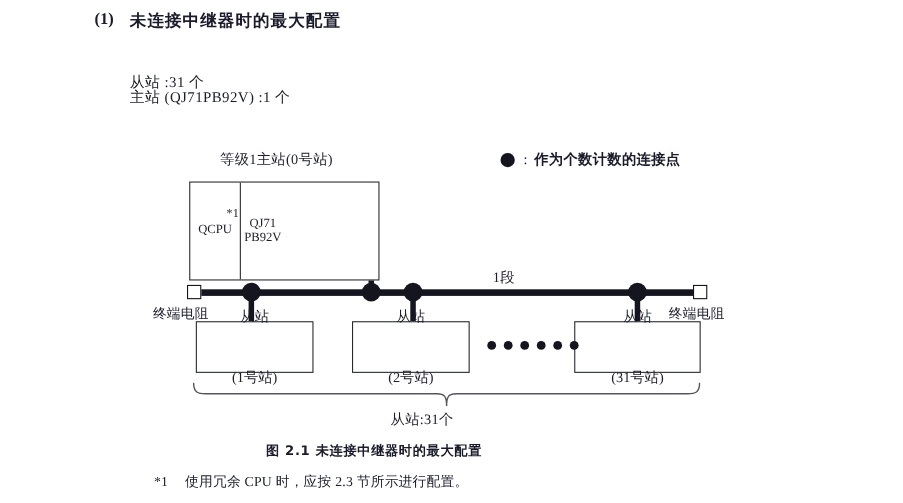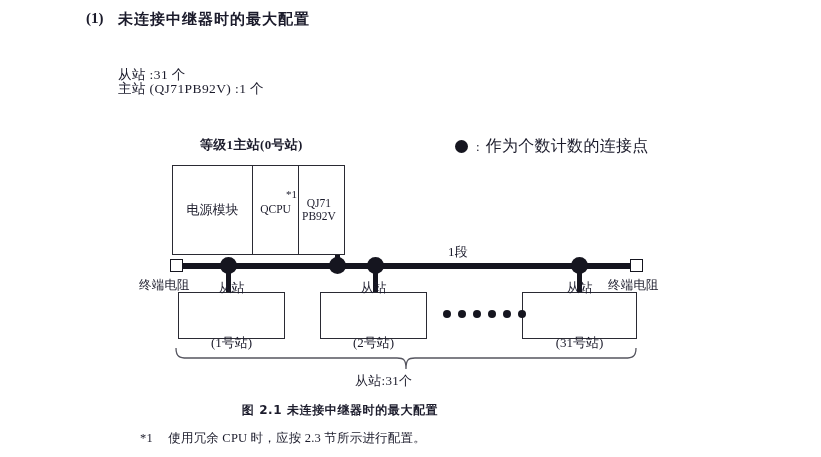--- a/index.html
+++ b/index.html
@@ -40,26 +40,26 @@
   #spec-master { top: 40px; margin-top: 40px; }
   #spec-slave  { top: 66px; }
 
   
   #legend { left: 455px; top: 136px; display: flex; align-items: center; }
   #legend-dot {
     width: 13px; height: 13px; border-radius: 50%;
     background: #15151f; display: inline-block;
   }
   #legend-colon { margin: 0 6px 0 8px; font-size: 13px; }
-  #legend-text { font-size: 16px; letter-spacing: 0.3px; white-space: nowrap; }
+  #legend-text { font-size: 13px; letter-spacing: 0.3px; white-space: nowrap; font-weight: bold; }
 
   
   #master-label {
     left: 200px; top: 136px;
-    font-size: 13px; letter-spacing: 0.3px; white-space: nowrap; font-weight: bold;
+    font-size: 13px; letter-spacing: 0.3px; white-space: nowrap;
   }
   #master-rack {
     left: 172px; top: 165px;
     width: 173px; height: 90px;
     border: 1.4px solid #2a2a33;
     box-sizing: border-box;
     display: flex;
     background: #fff;
   }
   .rack-cell {
@@ -191,23 +191,20 @@
 
 <div class="abs" id="legend">
   <span id="legend-dot"></span>
   <span id="legend-colon">:</span>
   <span id="legend-text">作为个数计数的连接点</span>
 </div>
 
 <div class="abs" id="master-label">等级1主站(0号站)</div>
 
 <div class="abs" id="master-rack">
-  <div class="rack-cell" id="cell-power">
-    <span>电源模块</span>
-  </div>
   <div class="rack-cell" id="cell-qcpu">
     <span>QCPU</span>
     <span id="qcpu-footnote-mark">*1</span>
   </div>
   <div class="rack-cell" id="cell-net">
     <div id="cell-net-lines">
       <div>QJ71</div>
       <div>PB92V</div>
     </div>
   </div>

